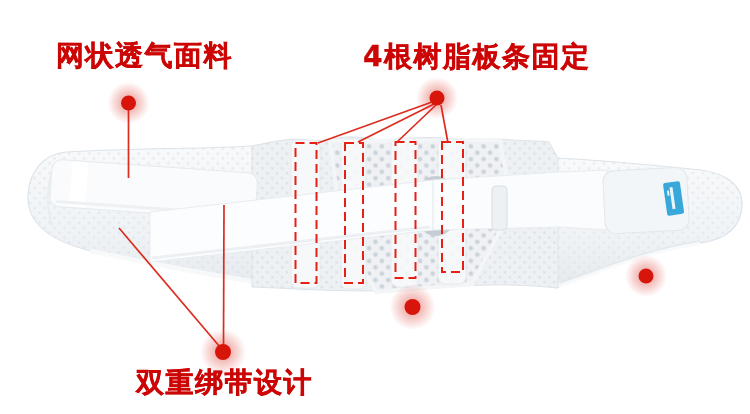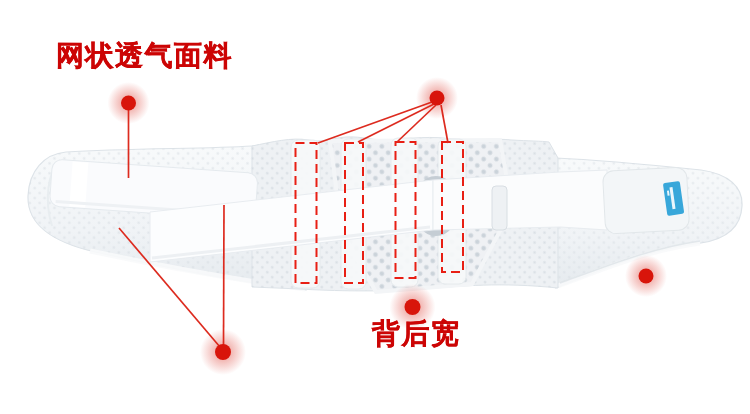--- a/index.html
+++ b/index.html
@@ -145,17 +145,18 @@
       <circle cx="128.5" cy="103" r="7.5"></circle>
       <circle cx="437" cy="98" r="7.5"></circle>
       <circle cx="412.5" cy="307" r="8"></circle>
       <circle cx="223" cy="352" r="8"></circle>
       <circle cx="646" cy="276" r="7.5"></circle>
     </g>
   </svg>
 
   <div class="callout-label lbl-mesh">网状透气面料</div>
 
+  <div class="callout-label lbl-resin">4根树脂板条固定</div>
 
+  <div class="callout-label lbl-double-strap">双重绑带设计</div>
 
-  <div class="callout-label lbl-back-wide">背后宽</div>
 
 </div>
 
 </body></html>

